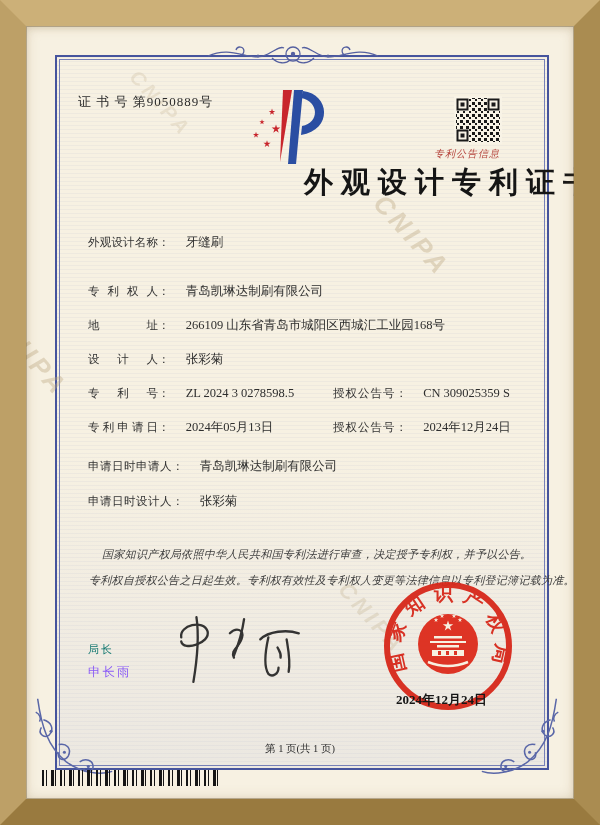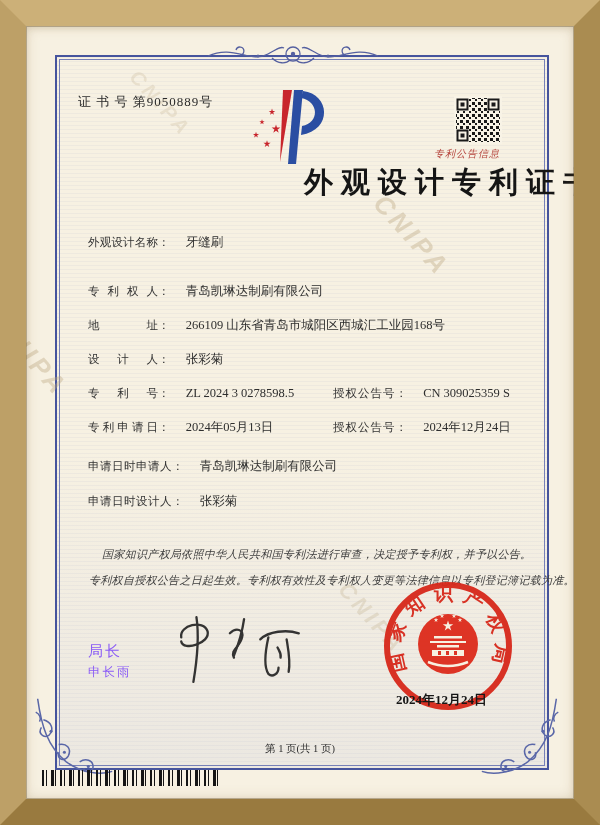--- a/index.html
+++ b/index.html
@@ -28,21 +28,21 @@
   .title{position:absolute;left:0;top:163px;width:100%;text-align:right;font-size:29px;font-weight:bold;
          letter-spacing:8px;color:#151515;z-index:5;}
   .row{position:absolute;left:88px;font-size:12.5px;color:#2e2e2e;z-index:5;white-space:nowrap;}
   .flabel{display:inline-block;width:70px;text-align:justify;text-align-last:justify;color:#333;font-size:11.5px;}
   .flabel.wide{width:84px;text-align:left;text-align-last:left;letter-spacing:0.5px;}
   .colon{font-size:11.5px;color:#333;}
   .fval{margin-left:13px;}
   .rgroup{position:absolute;left:245px;top:0;white-space:nowrap;}
   .rlabel{font-size:11.5px;letter-spacing:1px;color:#333;}
   .statement{position:absolute;font-size:11px;font-style:italic;letter-spacing:0.3px;color:#3d3d3d;z-index:5;white-space:nowrap;}
-  .director-title{position:absolute;left:88px;top:642px;font-size:15px;color:#8b5cf6;letter-spacing:2px;z-index:5;}
+  .director-title{position:absolute;left:88px;top:642px;font-size:11px;color:#0f766e;letter-spacing:2px;z-index:5;}
   .director-name{position:absolute;left:88px;top:664px;font-size:12.5px;color:#8b5cf6;letter-spacing:2px;z-index:5;}
   .signature{position:absolute;left:163px;top:610px;width:152px;height:78px;z-index:5;}
   .seal{position:absolute;left:380px;top:582px;width:136px;height:136px;z-index:6;opacity:.95;}
   .seal-date{position:absolute;left:396px;top:691px;font-size:13px;font-weight:600;color:#161616;z-index:7;white-space:nowrap;}
   .page-no{position:absolute;left:0;top:742px;width:100%;text-align:center;font-size:10.5px;color:#2e2e2e;z-index:5;}
   .barcode{position:absolute;left:42px;top:770px;width:178px;height:16px;z-index:8;
     background-image:repeating-linear-gradient(90deg,#151515 0 2px,rgba(0,0,0,0) 2px 4px,#151515 4px 5px,rgba(0,0,0,0) 5px 9px,#151515 9px 12px,rgba(0,0,0,0) 12px 13px,#151515 13px 14px,rgba(0,0,0,0) 14px 18px);}
   .orn-top{position:absolute;left:206px;top:38px;width:174px;height:32px;z-index:3;}
   .orn-bl{position:absolute;left:30px;top:693px;width:86px;height:86px;z-index:3;}
   .orn-br{position:absolute;left:478px;top:693px;width:86px;height:86px;z-index:3;transform:scaleX(-1);}

